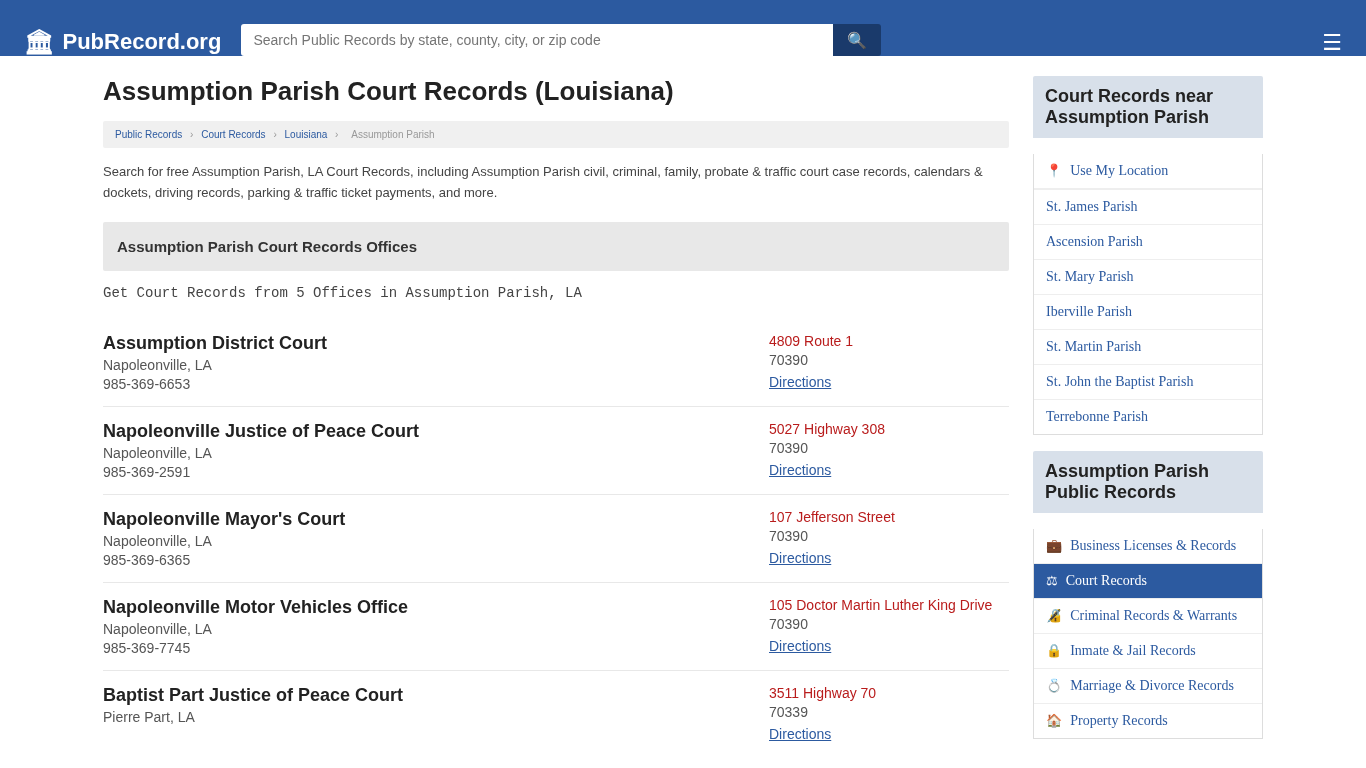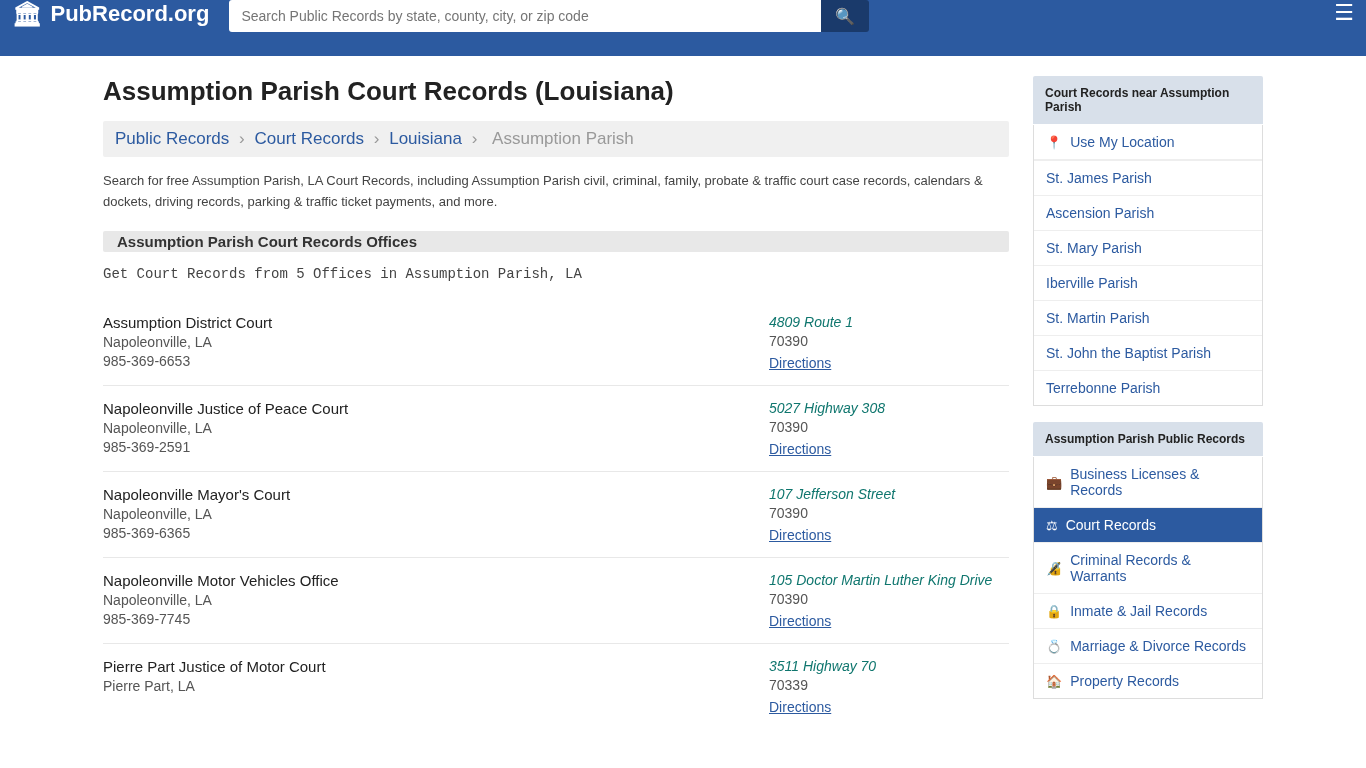--- a/index.html
+++ b/index.html
@@ -1,23 +1,23 @@
 <!DOCTYPE html>
 <html><head>
   <meta charset="utf-8">
   <style>
     * { box-sizing: border-box; margin: 0; padding: 0; }
     body { font-family: Arial, sans-serif; font-size: 14px; color: #333; background: #fff; }
 
     
     .header {
       background: #2c5aa0;
-      padding: 0 12px;
-      display: flex;
-      align-items: flex-start;
+      padding: 0 24px;
+      display: flex;
+      align-items: flex-end;
       height: 56px;
       gap: 20px;
     }
     .logo-area {
       display: flex;
       align-items: center;
       gap: 8px;
       color: #fff;
       font-size: 22px;
       font-weight: bold;
@@ -72,21 +72,21 @@
     .page-title {
       font-size: 26px;
       font-weight: bold;
       color: #222;
       margin-bottom: 14px;
     }
 
     .breadcrumb {
       background: #f0f0f0;
       padding: 8px 12px;
-      font-size: 17px;
+      font-size: 10px;
       color: #555;
       margin-bottom: 14px;
       border-radius: 2px;
     }
     .breadcrumb a {
       color: #2c5aa0;
       text-decoration: none;
     }
     .breadcrumb span {
       margin: 0 5px;
@@ -95,21 +95,21 @@
 
     .description {
       font-size: 13px;
       color: #444;
       line-height: 1.6;
       margin-bottom: 18px;
     }
 
     .section-header {
       background: #e8e8e8;
-      padding: 2px 14px;
+      padding: 16px 14px;
       font-weight: bold;
       font-size: 15px;
       margin-bottom: 14px;
       border-radius: 2px;
     }
 
     .offices-count {
       font-size: 14px;
       color: #444;
       margin-bottom: 18px;
@@ -123,41 +123,40 @@
       gap: 20px;
     }
     .office-entry:last-child {
       border-bottom: none;
     }
 
     .office-info {
       flex: 1;
     }
     .office-name {
-      font-weight: normal;
-      font-size: 15px;
+      font-weight: bold;
+      font-size: 18px;
       color: #222;
       margin-bottom: 3px;
     }
     .office-city {
       color: #555;
       margin-bottom: 3px;
     }
     .office-phone {
       color: #555;
     }
 
     .office-address {
       width: 240px;
       text-align: left;
     }
     .office-address .street {
-      color: #0f766e;
+      color: #b91c1c;
       margin-bottom: 3px;
-      font-style: italic;
     }
     .office-address .zip {
       color: #555;
       margin-bottom: 6px;
     }
     .directions-link {
       color: #2c5aa0;
       text-decoration: underline;
       cursor: pointer;
     }
@@ -165,34 +164,35 @@
     
     .sidebar {
       width: 230px;
       flex-shrink: 0;
     }
 
     .sidebar-section-header {
       background: #d8e0ea;
       padding: 10px 12px;
       font-weight: bold;
-      font-size: 12px;
+      font-size: 18px;
       color: #222;
-      margin-bottom: 1px;
+      margin-bottom: 16px;
       border-radius: 2px 2px 0 0;
     }
 
     .sidebar-list {
       list-style: none;
       border: 1px solid #ddd;
       border-top: none;
       margin-bottom: 16px;
     }
     .sidebar-list li {
       border-bottom: 1px solid #eee;
+      font-family: Liberation Serif, serif;
     }
     .sidebar-list li:last-child {
       border-bottom: none;
     }
     .sidebar-list li a {
       display: flex;
       align-items: center;
       gap: 8px;
       padding: 9px 12px;
       color: #2c5aa0;
@@ -308,21 +308,21 @@
         <div class="office-phone">985-369-7745</div>
       </div>
       <div class="office-address">
         <div class="street">105 Doctor Martin Luther King Drive</div>
         <div class="zip">70390</div>
         <a href="#" class="directions-link">Directions</a>
       </div>
     </div>
         <div class="office-entry">
       <div class="office-info">
-        <div class="office-name">Pierre Part Justice of Motor Court</div>
+        <div class="office-name">Baptist Part Justice of Peace Court</div>
         <div class="office-city">Pierre Part, LA</div>
 
       </div>
       <div class="office-address">
         <div class="street">3511 Highway 70</div>
         <div class="zip">70339</div>
         <a href="#" class="directions-link">Directions</a>
       </div>
     </div>
       </div>

